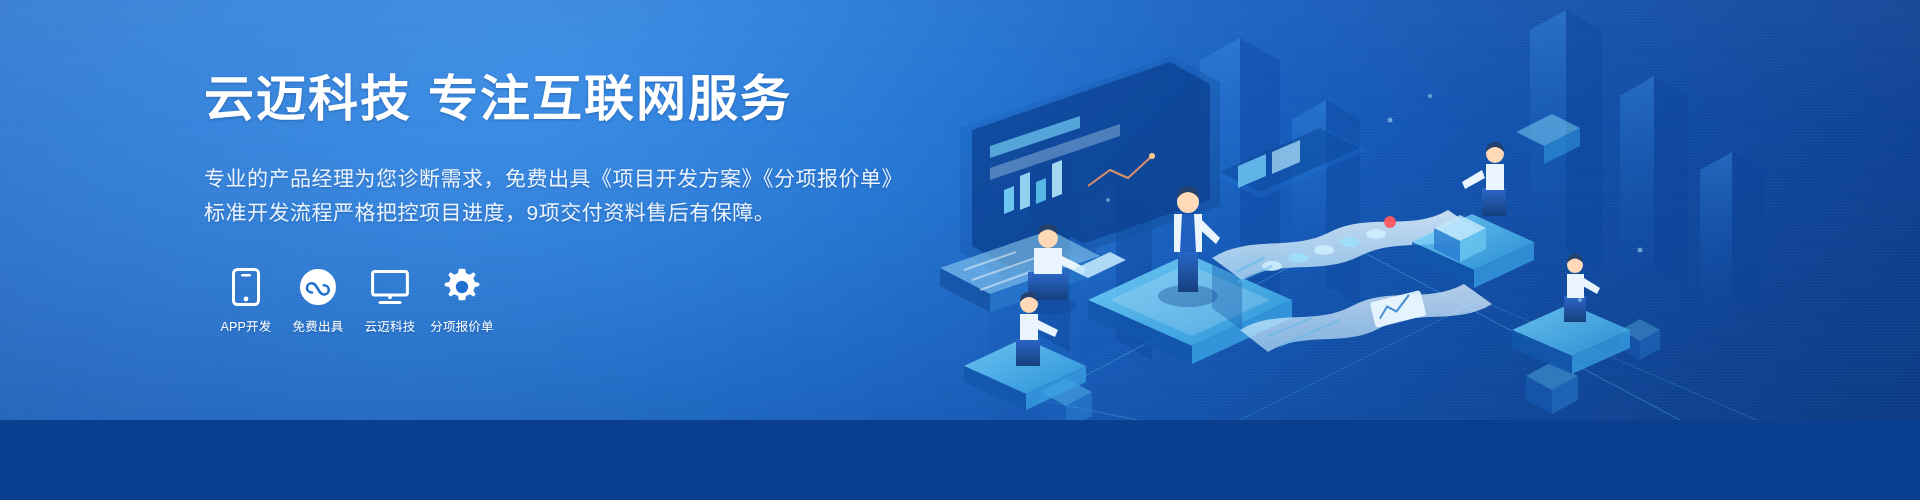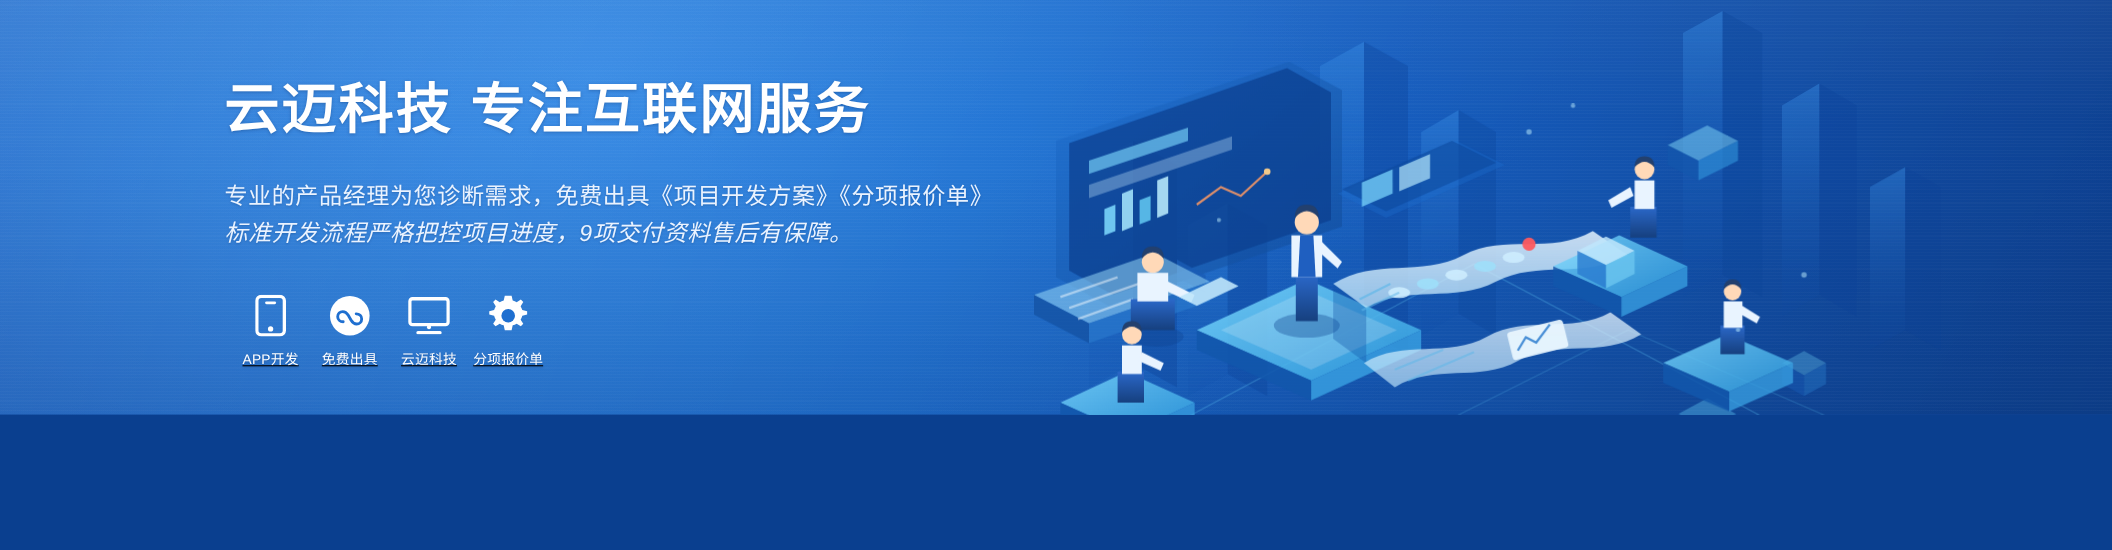--- a/index.html
+++ b/index.html
@@ -8,21 +8,21 @@
     padding: 0;
     background: #0a3f8f;
   }
   body {
     font-family: "Liberation Sans", "DejaVu Sans", sans-serif;
   }
 
   .banner {
     position: relative;
     width: 1920px;
-    height: 377px;
+    height: 420px;
     overflow: hidden;
     background: radial-gradient(ellipse 1400px 900px at 28% 18%, #2f84e0 0%, #2173d2 28%, #1760c4 52%, #1355b4 72%, #0f49a4 100%);
   }
 
   
   .sheen {
     position: absolute;
     inset: 0;
     background:
       linear-gradient(118deg, rgba(255,255,255,0.10) 0%, rgba(255,255,255,0.045) 22%, rgba(255,255,255,0.0) 46%, rgba(0,0,0,0.05) 74%, rgba(0,0,0,0.12) 100%);
@@ -71,36 +71,35 @@
   .subline {
     margin: 0;
     color: #eaf3ff;
     font-size: 21px;
     line-height: 32px;
     letter-spacing: 0.5px;
     white-space: nowrap;
     text-shadow: 0 1px 2px rgba(2,34,86,0.25);
   }
   .sub1 { margin-top: 36px; }
-  .sub2 { margin-top: 2px; font-style: italic; }
+  .sub2 { margin-top: 2px; }
 
   
   .services {
     display: flex;
     align-items: flex-end;
     margin-top: 38px;
     margin-left: 6px;
   }
   .service {
     display: flex;
     flex-direction: column;
     align-items: center;
     width: 72px;
     margin-right: 0px;
-    text-decoration: underline;
   }
   .service-icon {
     width: 40px;
     height: 40px;
     display: flex;
     align-items: center;
     justify-content: center;
     margin-bottom: 13px;
   }
   .service-icon svg { display: block; }

